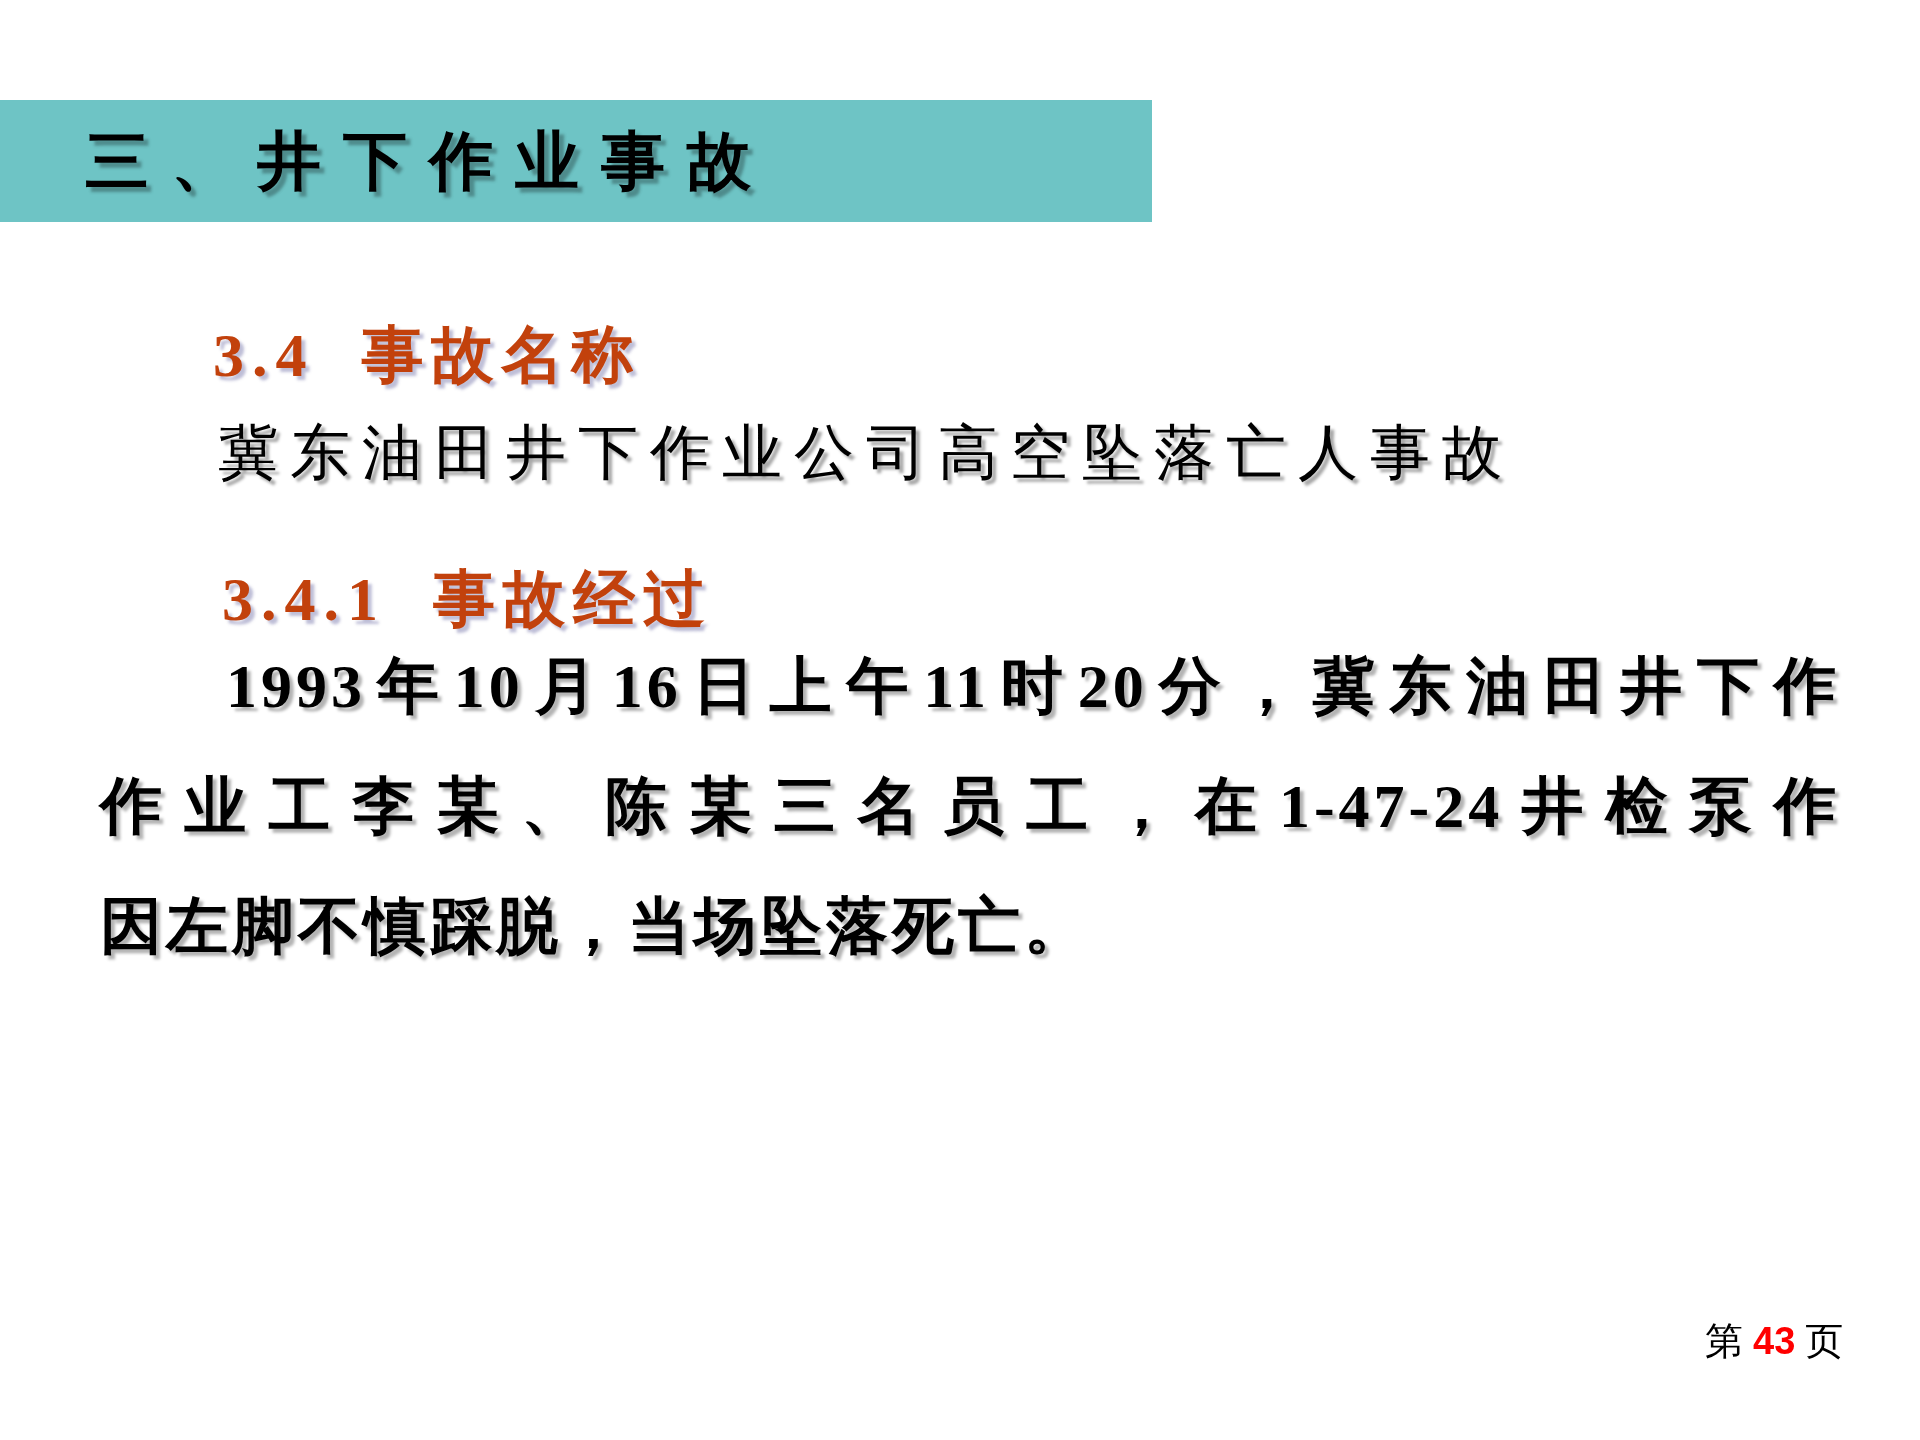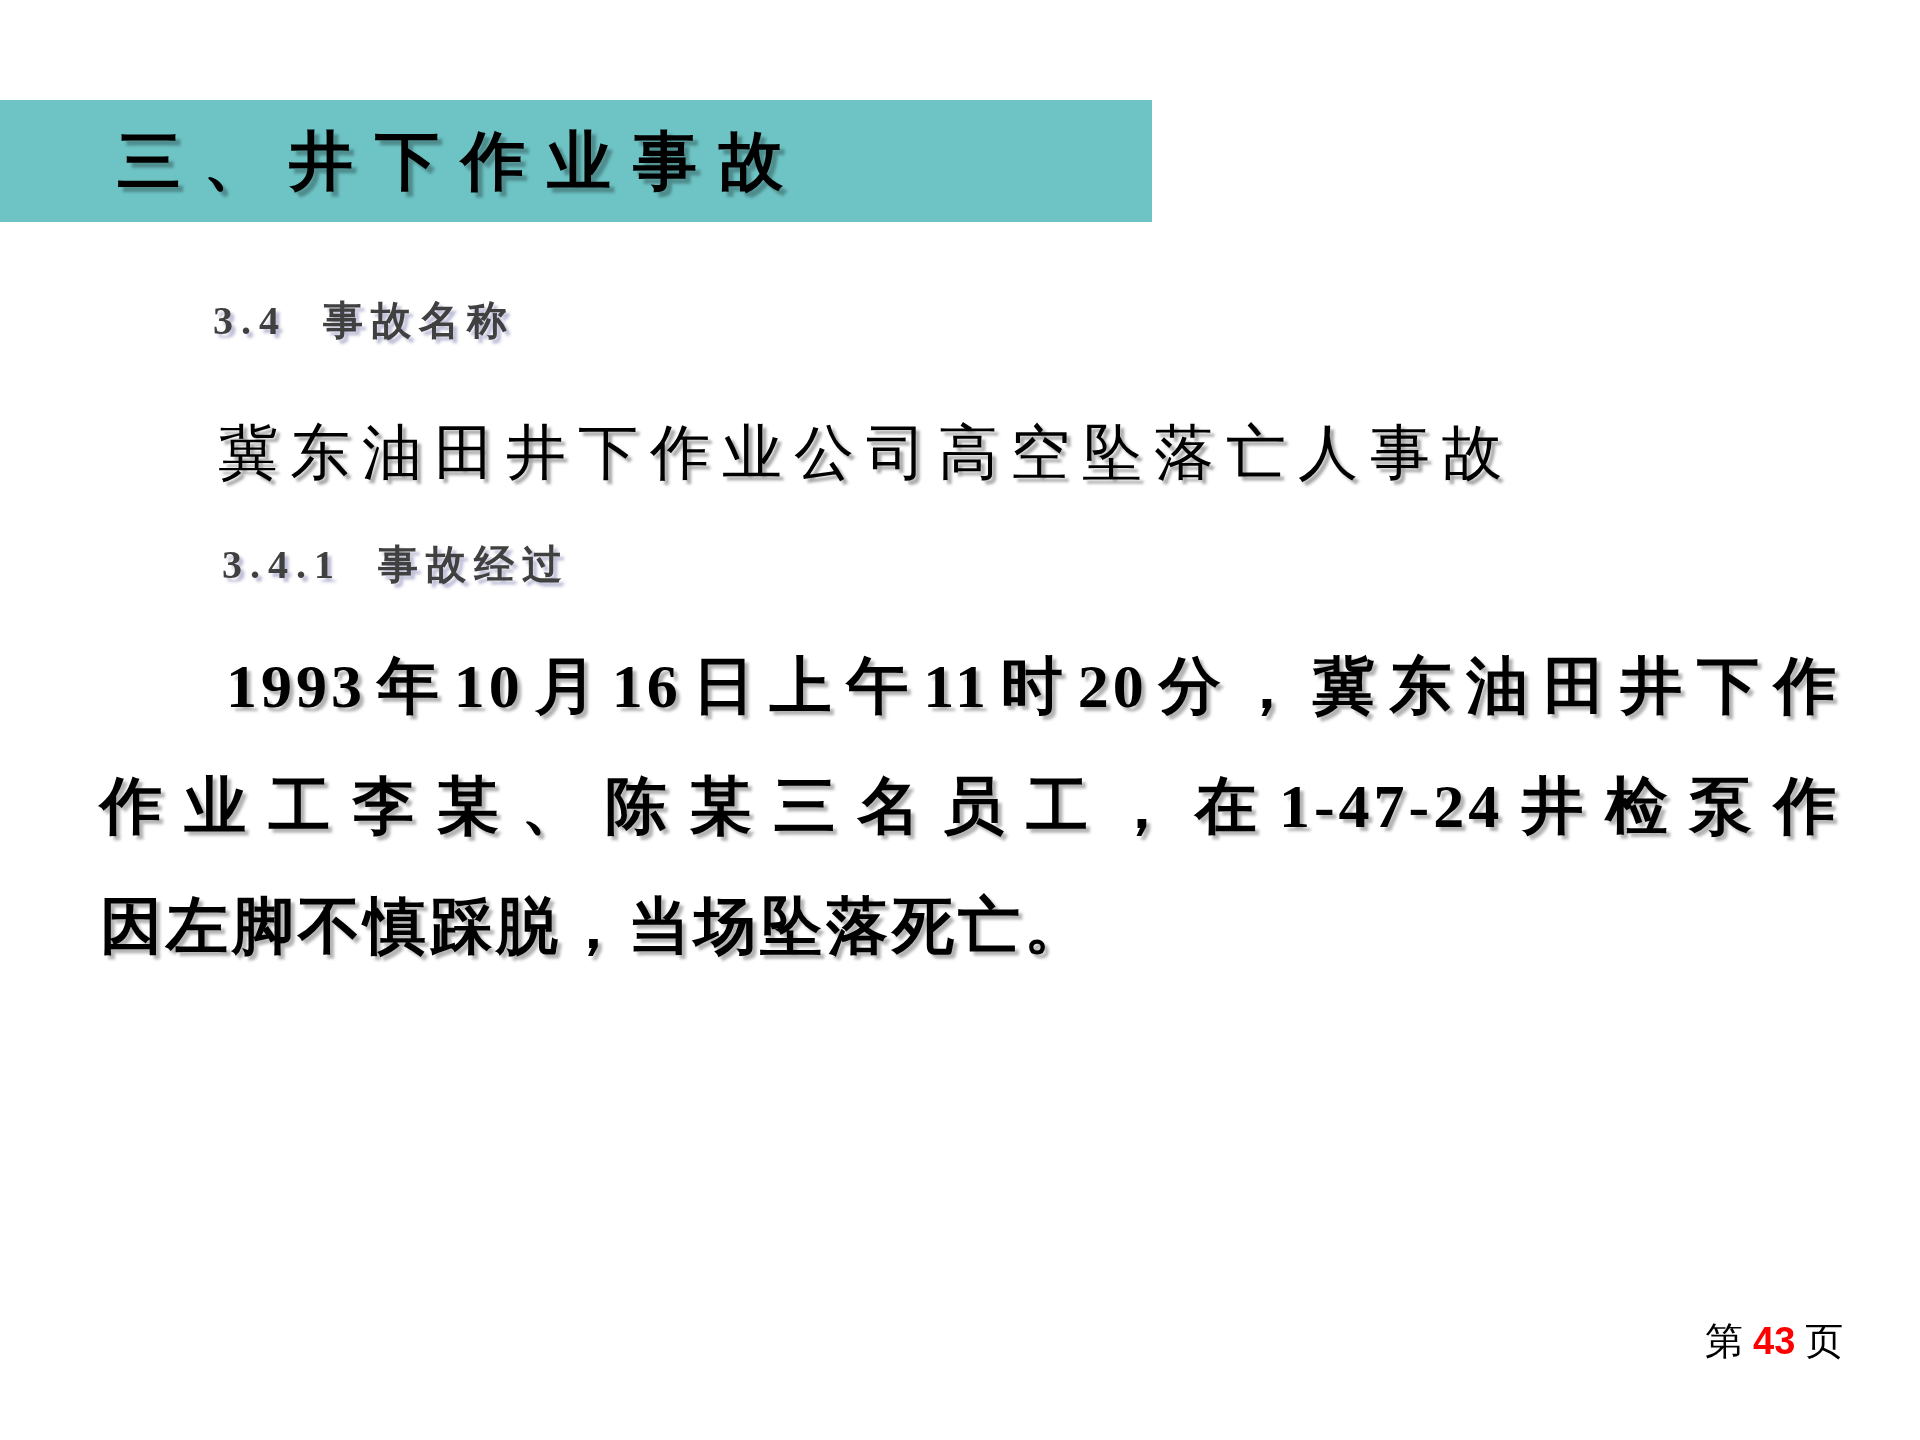--- a/index.html
+++ b/index.html
@@ -21,38 +21,39 @@
     position: absolute;
     left: 0;
     top: 100px;
     width: 1152px;
     height: 122px;
     background: #6ec4c5;
     display: flex;
     align-items: center;
   }
   .title-text {
-    padding-left: 117px;
+    padding-left: 85px;
     font-size: 64px;
     font-weight: bold;
     color: #000000;
     letter-spacing: 22px;
     white-space: pre;
     text-shadow: 5px 5px 3px rgba(40, 70, 70, 0.45);
   }
 
   
   .heading-blue {
     position: absolute;
-    color: #404040;
+    color: #c2410c;
     font-weight: bold;
-    font-size: 40px;
+    font-size: 62px;
     letter-spacing: 8px;
     white-space: pre;
     text-shadow: 4px 4px 3px rgba(70, 70, 140, 0.35);
+    margin-top: 20px;
   }
   #heading-34   { left: 213px; top: 293px; }
   #heading-341  { left: 222px; top: 537px; }
 
   
   .accident-name {
     position: absolute;
     left: 218px;
     top: 413px;
     width: 1290px;

